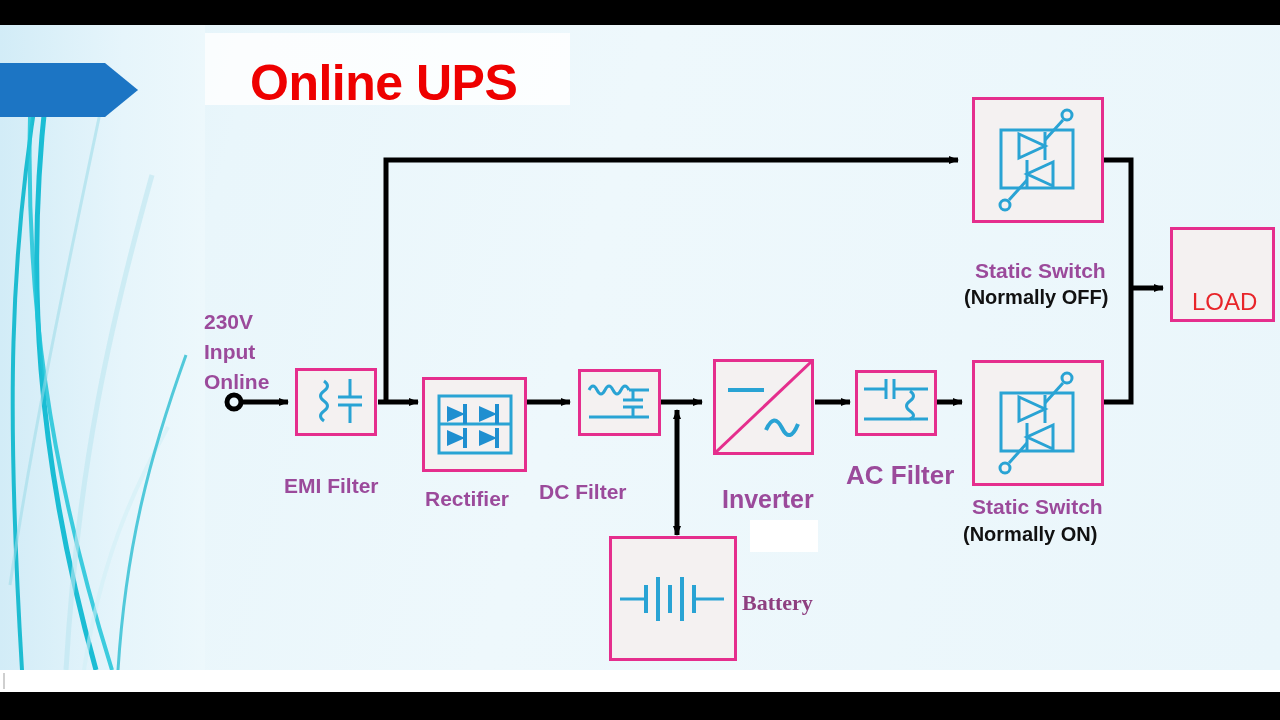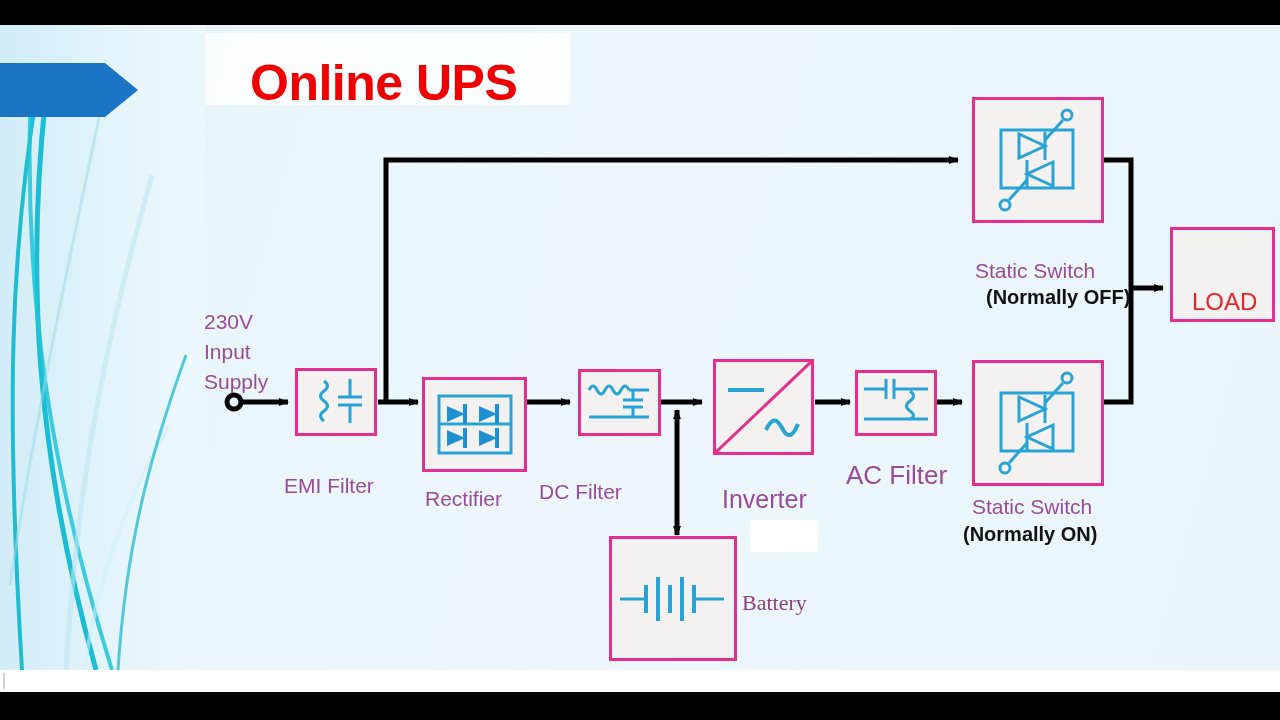--- a/index.html
+++ b/index.html
@@ -53,21 +53,21 @@
     position:absolute;
     background:#f4f1f1;
     border:3px solid #e52e8d;
     box-sizing:border-box;
     z-index:20;
   }
   .blk svg{display:block;}
 
   .lbl{
     position:absolute;z-index:30;
-    color:#9b4a9b;font-weight:normal;white-space:nowrap;
+    color:#9b4a9b;font-weight:bold;white-space:nowrap;
     font-family:"Liberation Sans",sans-serif;
   }
   .lbl.black{color:#111;font-weight:bold;}
   .lbl.serif{font-family:"Liberation Serif",serif;color:#8e3f80;}
 
   #load-text{
     position:absolute;z-index:30;color:#e8252a;font-weight:normal;font-size:24px;
     font-family:"Liberation Sans",sans-serif;
   }
   .white-patch{position:absolute;background:#fff;z-index:15;}
@@ -217,21 +217,21 @@
         <line x1="70" y1="40" x2="88" y2="20" stroke="#29a3d4" stroke-width="3"></line>
         <circle cx="92" cy="15" r="5" fill="none" stroke="#29a3d4" stroke-width="3"></circle>
 
         <path d="M78 62 L52 74 L78 86 z" fill="none" stroke="#29a3d4" stroke-width="3"></path>
         <line x1="52" y1="60" x2="52" y2="88" stroke="#29a3d4" stroke-width="3"></line>
         <line x1="52" y1="80" x2="34" y2="100" stroke="#29a3d4" stroke-width="3"></line>
         <circle cx="30" cy="105" r="5" fill="none" stroke="#29a3d4" stroke-width="3"></circle>
       </svg>
     </div>
     <div class="lbl" style="left:975px;top:234px;font-size:21px;">Static Switch</div>
-    <div class="lbl black" style="left:986px;top:261px;font-size:20px;">(Normally OFF)</div>
+    <div class="lbl black" style="left:964px;top:261px;font-size:20px;">(Normally OFF)</div>
 
     <div class="blk" style="left:972px;top:335px;width:132px;height:126px;">
       <svg width="126" height="120" viewBox="0 0 126 120">
         <rect x="26" y="30" width="72" height="58" fill="none" stroke="#29a3d4" stroke-width="3"></rect>
         <path d="M44 34 L70 46 L44 58 z" fill="none" stroke="#29a3d4" stroke-width="3"></path>
         <line x1="70" y1="32" x2="70" y2="60" stroke="#29a3d4" stroke-width="3"></line>
         <line x1="70" y1="40" x2="88" y2="20" stroke="#29a3d4" stroke-width="3"></line>
         <circle cx="92" cy="15" r="5" fill="none" stroke="#29a3d4" stroke-width="3"></circle>
         <path d="M78 62 L52 74 L78 86 z" fill="none" stroke="#29a3d4" stroke-width="3"></path>
         <line x1="52" y1="60" x2="52" y2="88" stroke="#29a3d4" stroke-width="3"></line>
@@ -253,21 +253,21 @@
         <line x1="58" y1="46" x2="58" y2="74" stroke="#29a3d4" stroke-width="4"></line>
         <line x1="70" y1="38" x2="70" y2="82" stroke="#29a3d4" stroke-width="4"></line>
         <line x1="82" y1="46" x2="82" y2="74" stroke="#29a3d4" stroke-width="4"></line>
         <line x1="82" y1="60" x2="112" y2="60" stroke="#29a3d4" stroke-width="3"></line>
       </svg>
     </div>
     <div class="lbl serif" style="left:742px;top:565px;font-size:22px;text-align:right;">Battery</div>
 
     <div class="lbl" style="left:204px;top:285px;font-size:21px;">230V</div>
     <div class="lbl" style="left:204px;top:315px;font-size:21px;">Input</div>
-    <div class="lbl" style="left:204px;top:345px;font-size:21px;">Supply</div>
+    <div class="lbl" style="left:204px;top:345px;font-size:21px;">Online</div>
 
   </div>
 
   <div class="bar-white"></div>
   <div class="bar-white-tick"></div>
   <div class="bar-bottom"></div>
 
 </div>
 
 </body></html>

